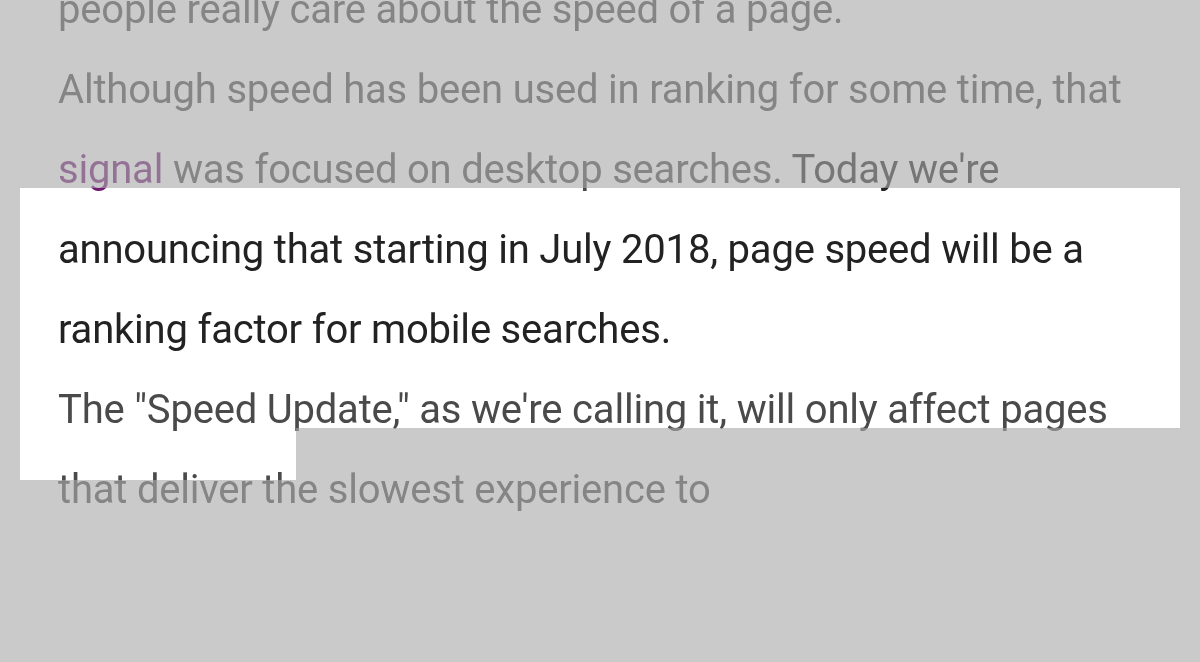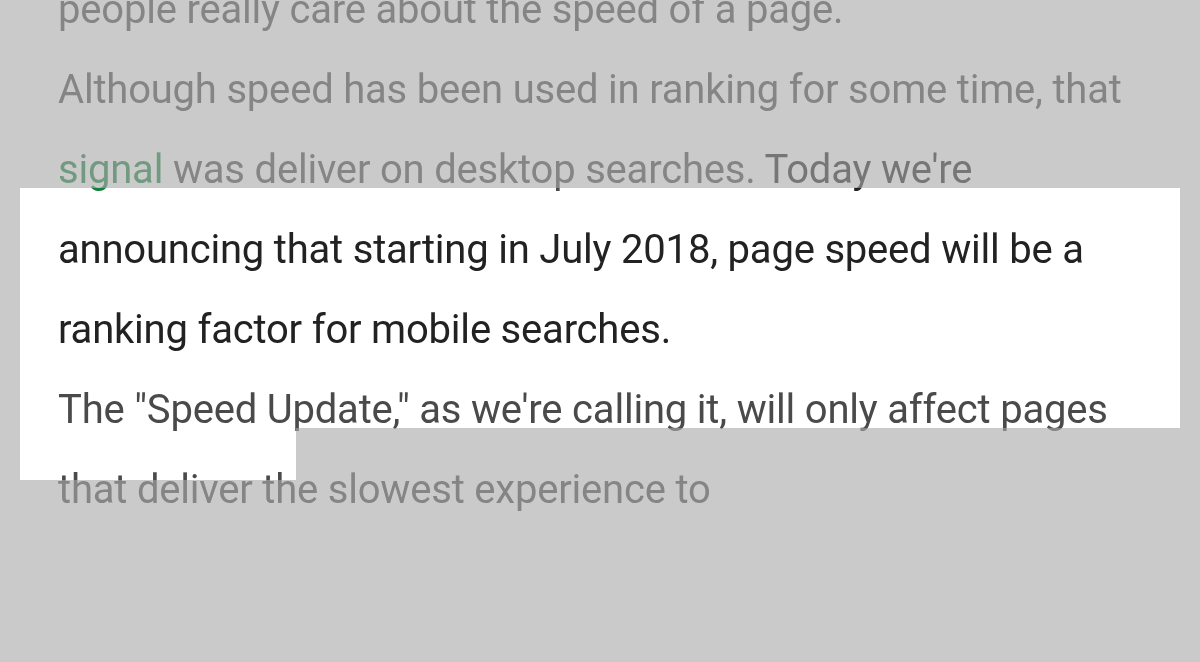--- a/index.html
+++ b/index.html
@@ -21,21 +21,21 @@
       top: -30px;
     }
     .para {
       font-size: 40px;
       line-height: 2.0;
       color: #4a4a4a;
       font-weight: 400;
       letter-spacing: -0.2px;
     }
     .link {
-      color: #15803d;
+      color: #701a75;
       text-decoration: none;
     }
     .highlighted {
       color: #222;
     }
     .overlay {
       position: absolute;
       top: 0;
       left: 0;
       width: 1200px;
@@ -82,21 +82,21 @@
       width: 20px;
       height: 240px;
     }
   </style>
 </head>
 <body>
 
 <div class="content">
   <p class="para">people really care about the speed of a page.</p>
   <p class="para">
-    <span>Although speed has been used in ranking for some time, that </span><a href="#" class="link">signal</a><span> was deliver on desktop searches. </span><span class="highlighted">Today we're announcing that starting in July 2018, page speed will be a ranking factor for mobile searches.</span>
+    <span>Although speed has been used in ranking for some time, that </span><a href="#" class="link">signal</a><span> was focused on desktop searches. </span><span class="highlighted">Today we're announcing that starting in July 2018, page speed will be a ranking factor for mobile searches.</span>
   </p>
   <p class="para">The "Speed Update," as we're calling it, will only affect pages that deliver the slowest experience to</p>
 </div>
 
 <div class="overlay">
   <div class="dim dim-top"></div>
   <div class="dim dim-left-strip"></div>
   <div class="dim dim-right-strip"></div>
   <div class="dim dim-bottom-left"></div>
   <div class="dim dim-bottom-right"></div>

